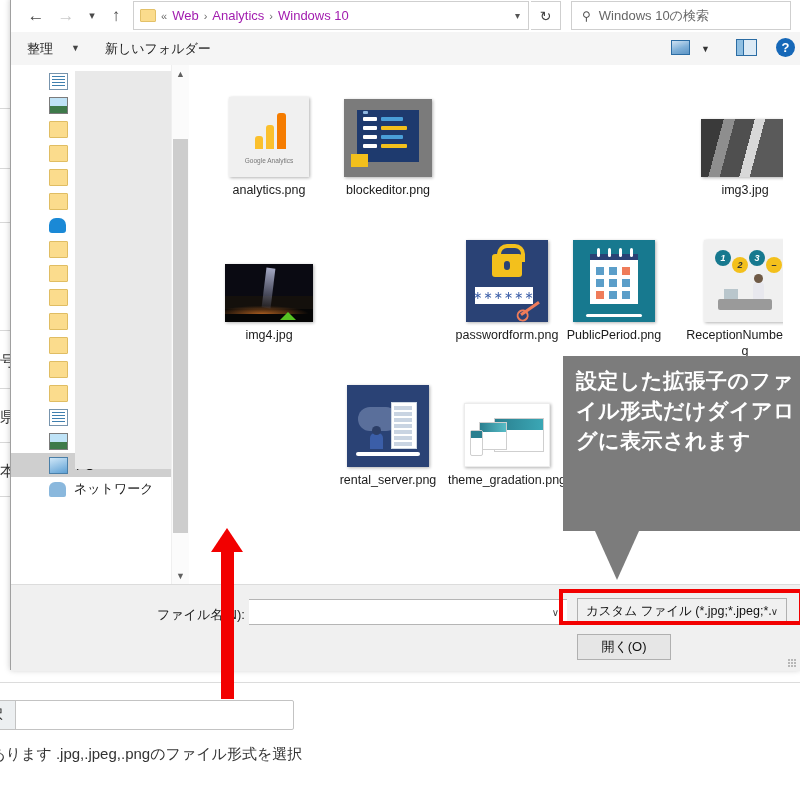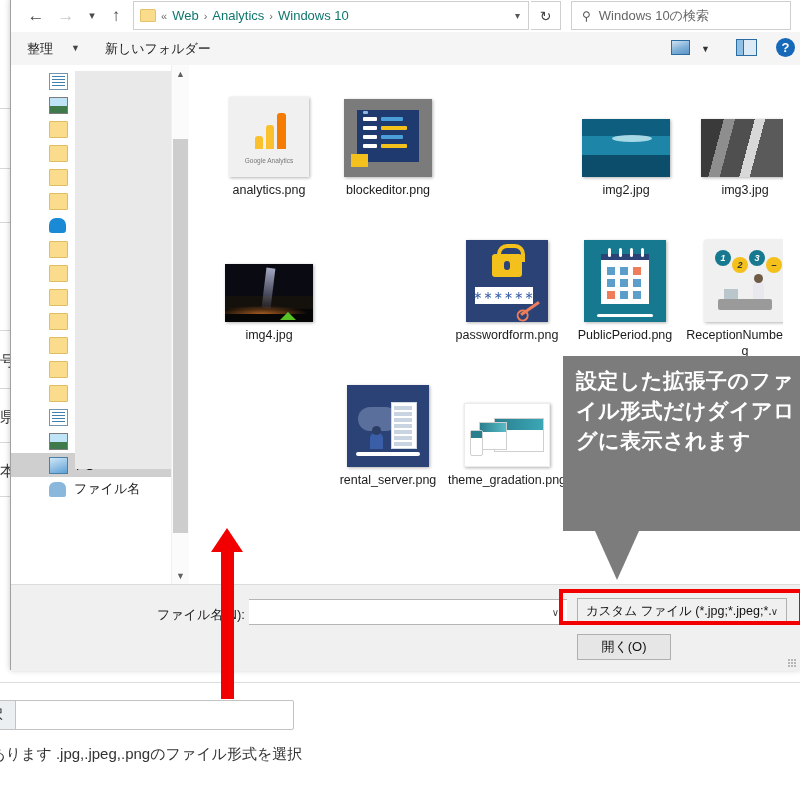--- a/index.html
+++ b/index.html
@@ -41,21 +41,21 @@
   .nav-btn{position:absolute;top:3px;width:26px;height:26px;display:flex;align-items:center;
     justify-content:center;color:#4a4a4a;font-size:17px;line-height:1;}
   .nav-btn.disabled{color:#c9c9c9;}
   #nav-back{left:12px;}
   #nav-fwd{left:42px;}
   #nav-recent{left:68px;font-size:11px;}
   #nav-up{left:92px;}
   #addressbar{position:absolute;left:122px;top:2px;width:396px;height:29px;border:1px solid #cfcfcf;
     background:#fff;box-sizing:border-box;display:flex;align-items:center;}
   .crumb-folder{width:14px;height:11px;background:#fbdc8d;border:1px solid #e3c169;border-radius:1px 2px 1px 1px;margin-left:6px;flex:none;}
-  .crumb{font-size:13px;color:#0f766e;white-space:nowrap;}
+  .crumb{font-size:13px;color:#a21caf;white-space:nowrap;}
   .crumb-sep{font-size:11px;color:#6b6b6b;padding:0 5px;}
   #addr-chevron{margin-left:auto;margin-right:8px;color:#555;font-size:10px;}
   #refresh-btn{position:absolute;left:520px;top:2px;width:30px;height:29px;border:1px solid #cfcfcf;
     border-left:none;background:#fff;box-sizing:border-box;display:flex;align-items:center;justify-content:center;
     color:#444;font-size:14px;}
   #searchbox{position:absolute;left:560px;top:2px;width:220px;height:29px;border:1px solid #cfcfcf;
     background:#fff;box-sizing:border-box;display:flex;align-items:center;}
   #searchbox .mag{margin:0 8px 0 10px;color:#555;font-size:12px;}
   #search-placeholder{color:#666;font-size:13px;}
 
@@ -335,21 +335,21 @@
       <div class="tree-item" style="top: 364px;">
         <span class="ico ico-pic"></span>
         <span class="lbl">ピクチャ</span>
       </div>
       <div class="tree-item selected" style="top: 388px;">
         <span class="ico ico-pc"></span>
         <span class="lbl">PC</span>
       </div>
       <div class="tree-item" style="top: 412px;">
         <span class="ico ico-net"></span>
-        <span class="lbl">ファイル名</span>
+        <span class="lbl">ネットワーク</span>
       </div>
     </div>
   <div id="tree-redact"></div>
   <div id="tree-redact2"></div>
 
   <div id="tree-scroll">
     <div class="arw up">▲</div>
     <div id="tree-thumb"></div>
     <div class="arw dn">▼</div>
   </div>
@@ -378,26 +378,20 @@
         <div class="thumb-wrap">
           <div class="thumb t-analytics">
             <i class="b1"></i>
             <i class="b2"></i>
             <i class="b3"></i>
             <div class="cap">Google Analytics</div>
           </div>
         </div>
         <div class="fname">analytics.png</div>
       </div>
-      <div class="tile" style="left: 377px; top: 12px;">
-        <div class="thumb-wrap">
-          <div class="thumb t-img2 t-photo"></div>
-        </div>
-        <div class="fname">img2.jpg</div>
-      </div>
       <div class="tile" style="left: 496px; top: 12px;">
         <div class="thumb-wrap">
           <div class="thumb t-img3 t-photo"></div>
         </div>
         <div class="fname">img3.jpg</div>
       </div>
       <div class="tile" style="left: 20px; top: 157px;">
         <div class="thumb-wrap">
           <div class="thumb t-night t-photo">
             <i class="tent"></i>
@@ -409,21 +403,21 @@
         <div class="thumb-wrap">
           <div class="thumb t-pwd">
             <i class="shackle"></i>
             <i class="lockbody"></i>
             <div class="field">∗∗∗∗∗∗</div>
             <i class="key"></i>
           </div>
         </div>
         <div class="fname">passwordform.png</div>
       </div>
-      <div class="tile" style="left: 376px; top: 157px;">
+      <div class="tile" style="left: 365px; top: 157px;">
         <div class="thumb-wrap">
           <div class="thumb t-cal">
             <i class="hdr"></i>
             <i class="body"></i>
             <i class="ring" style="left:24px"></i>
             <i class="ring" style="left:35px"></i>
             <i class="ring" style="left:46px"></i>
             <i class="ring" style="left:57px"></i>
             <i class="cell" style="left:23px;top:27px;background:#5b9ec9"></i>
             <i class="cell" style="left:36px;top:27px;background:#5b9ec9"></i>

